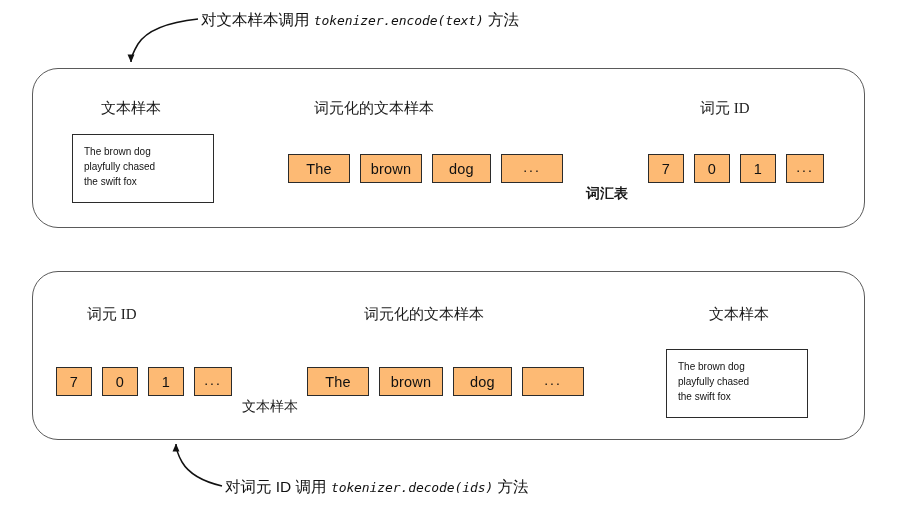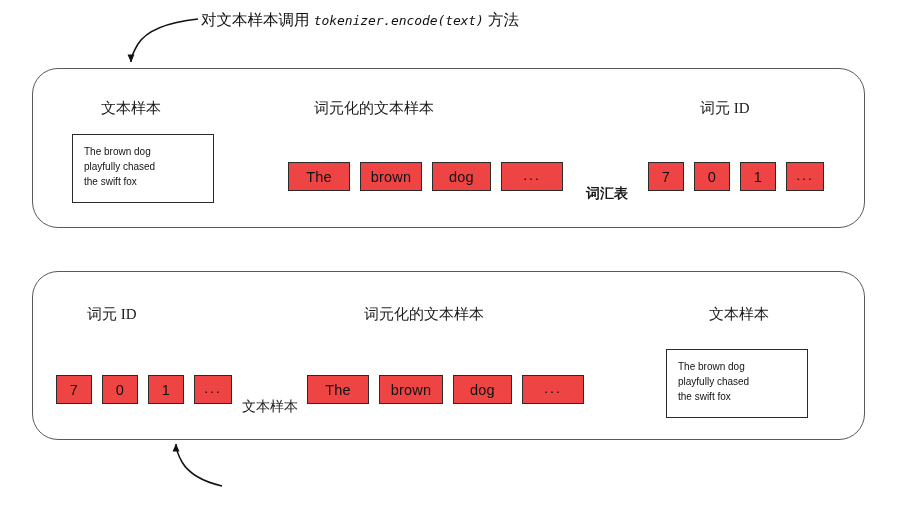--- a/index.html
+++ b/index.html
@@ -58,29 +58,28 @@
     font-size: 10px;
     line-height: 1.52;
     white-space: pre-line;
     color: #111;
   }
   
   .cell {
     position: absolute;
     border: 1.4px solid #2b2b2b;
     box-sizing: border-box;
-    background: #ef4444;
+    background: #fdba74;
     display: flex;
     align-items: center;
     justify-content: center;
     font-size: 14.5px;
     color: #111;
     height: 29px;
     letter-spacing: 0.2px;
-    margin-top: 8px;
   }
   .cell.dots { letter-spacing: 2px; font-size: 14px; padding-bottom: 4px; }
   
   .edge-label {
     position: absolute;
     font-size: 14px;
     white-space: nowrap;
     color: #1a1a1a;
   }
   
@@ -164,14 +163,15 @@
 
   <div class="cell" style="left:307px; top:367px; width:62px;">The</div>
   <div class="cell" style="left:379px; top:367px; width:64px;">brown</div>
   <div class="cell" style="left:453px; top:367px; width:59px;">dog</div>
   <div class="cell dots" style="left:522px; top:367px; width:62px;">...</div>
 
   <div class="textbox" style="left:666px; top:349px; width:142px; height:69px;">The brown dog
 playfully chased
 the swift fox</div>
 
+  <div class="callout" style="left:225px; top:477px;"><span>对词元 ID 调用 </span><span class="mono">tokenizer.decode(ids)</span><span> 方法</span></div>
 
 </div>
 
 </body></html>

